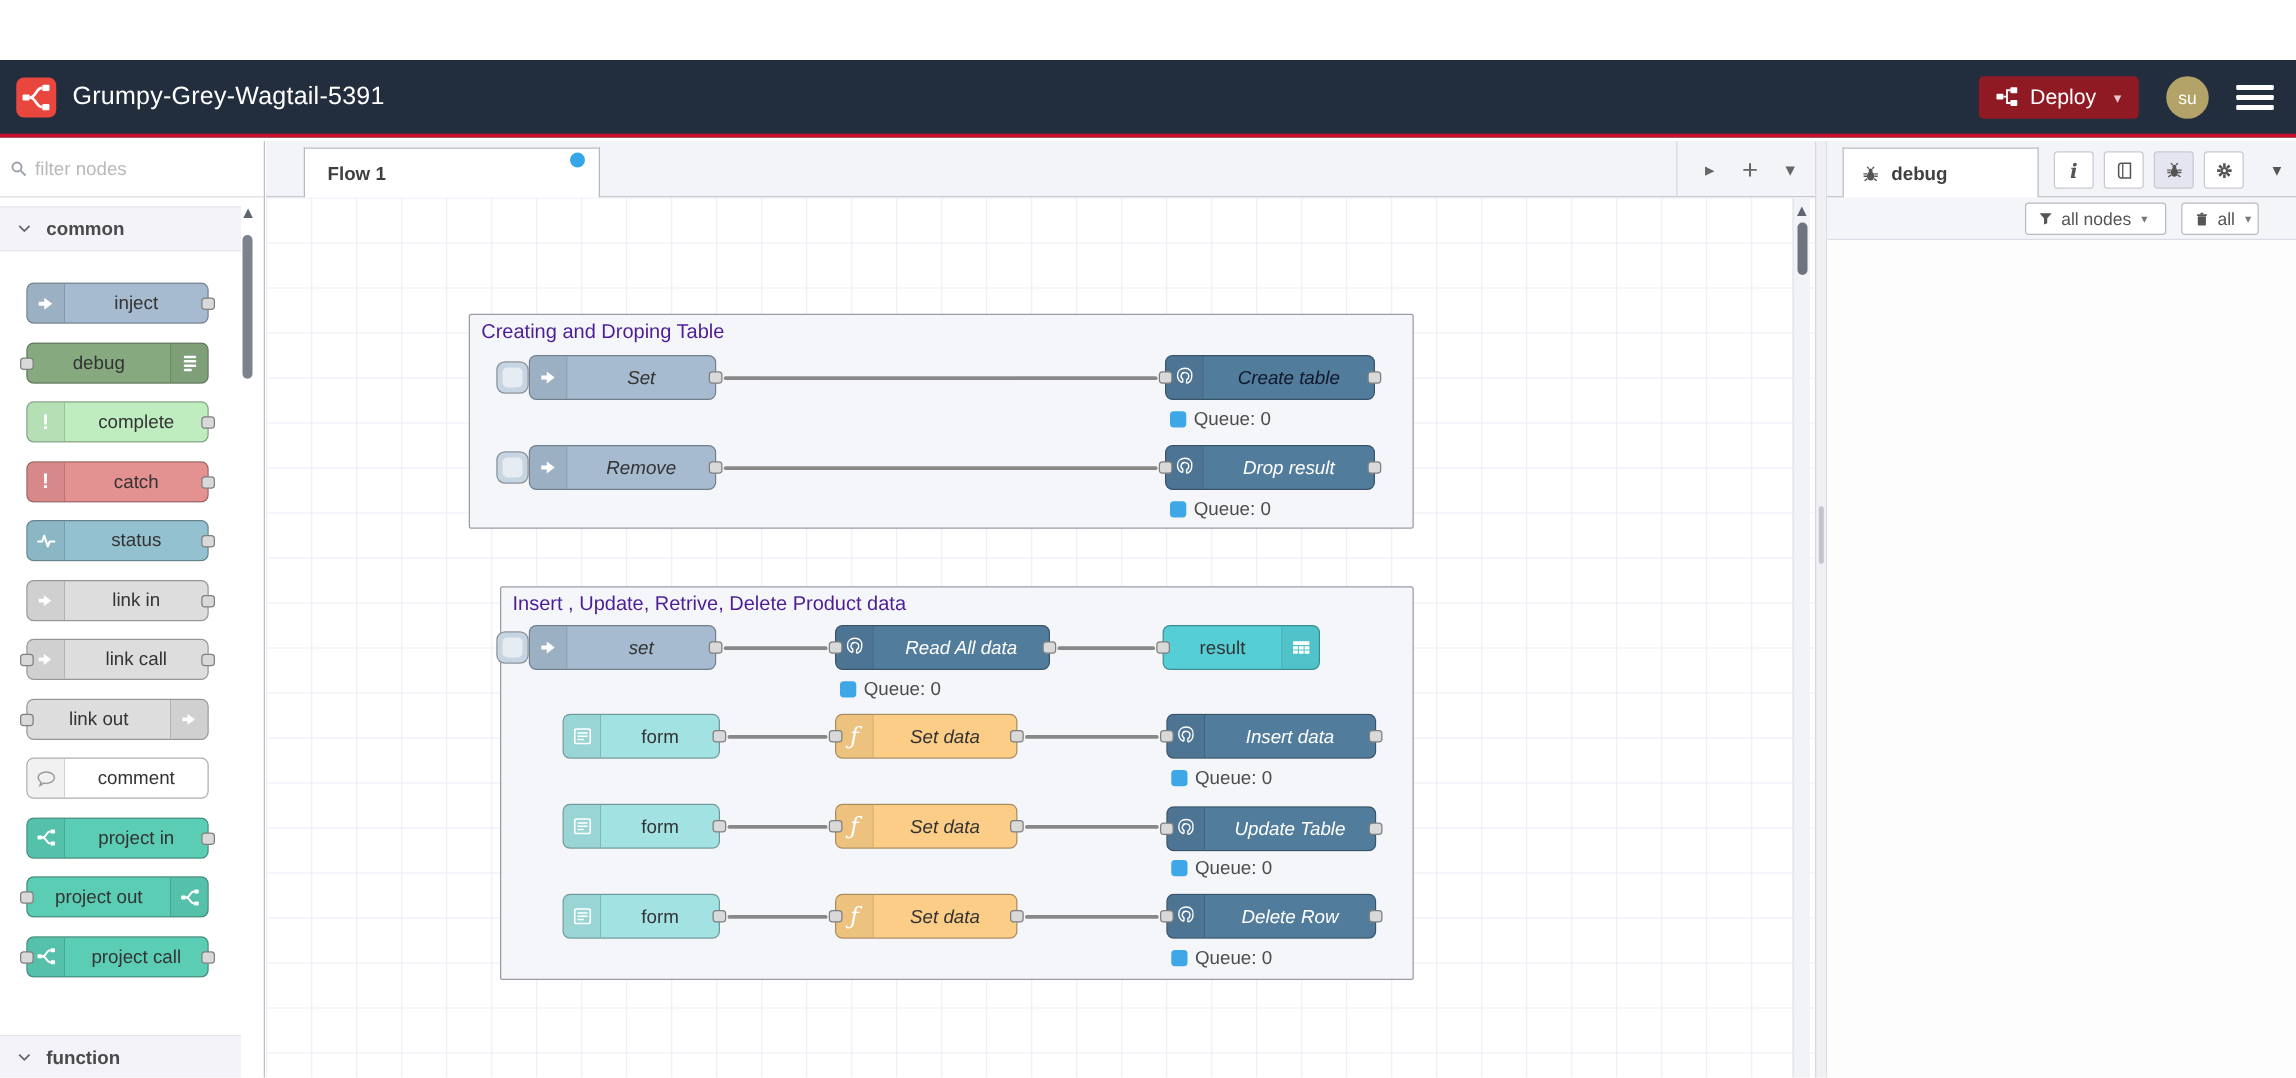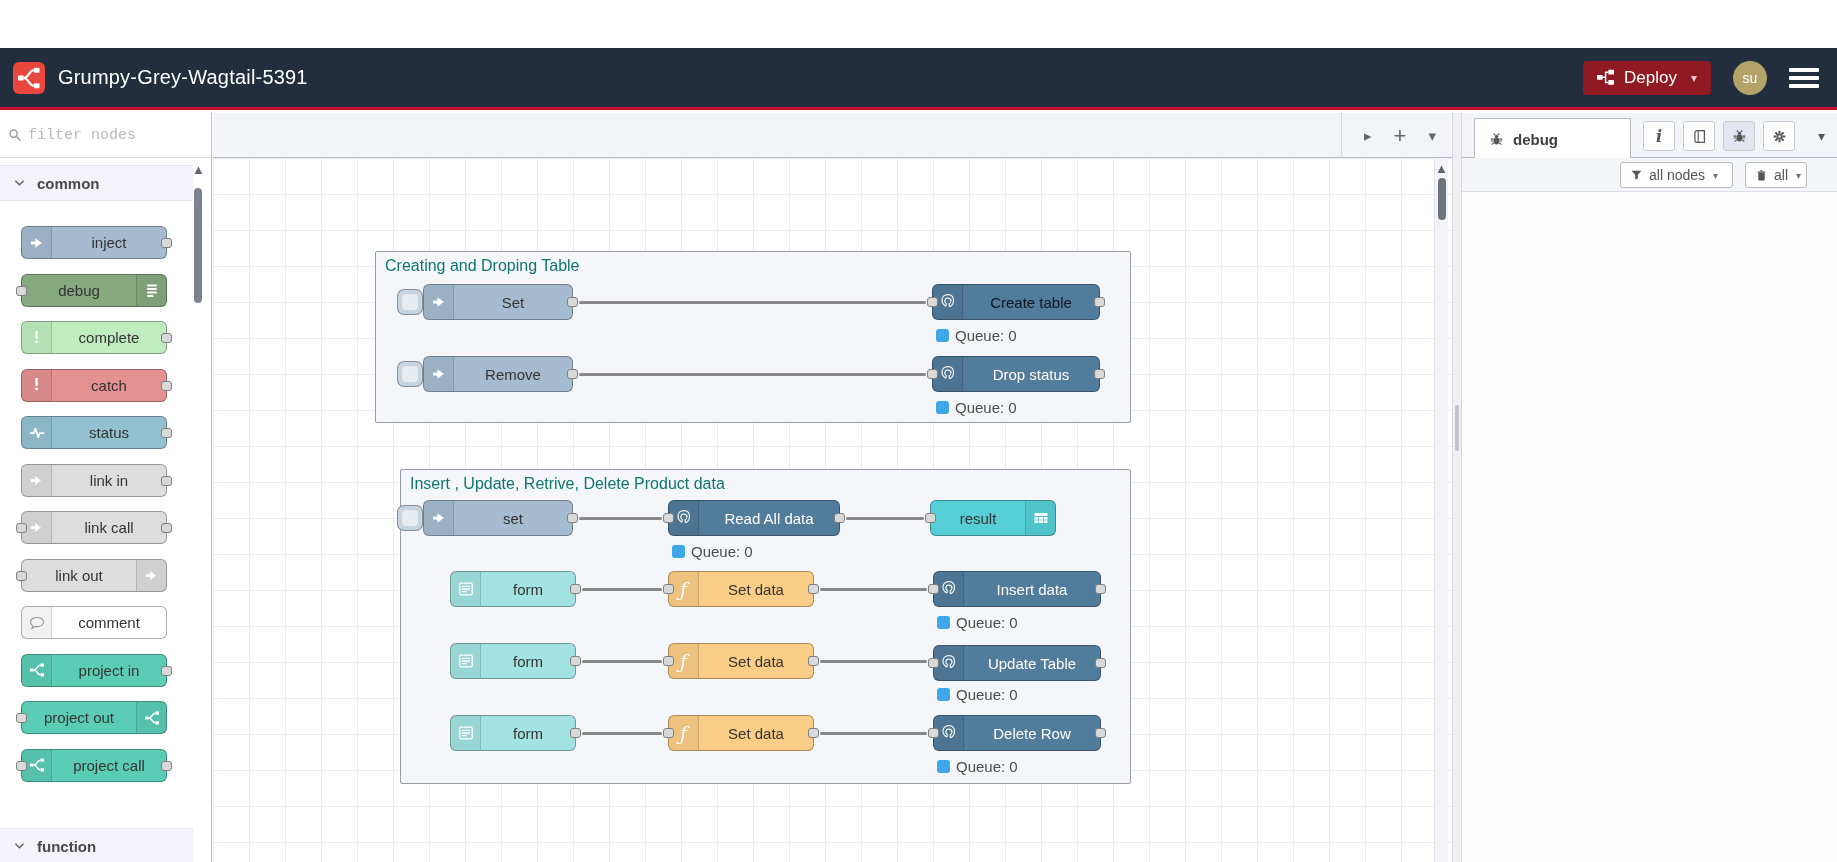--- a/index.html
+++ b/index.html
@@ -25,21 +25,21 @@
   #hamburger span { display:block; height:4px; background:#fff; border-radius:1px; }
 
   
   #main { position:absolute; left:0; top:65px; width:1837px; height:797px; }
 
   
   #palette { position:absolute; left:0; top:0; width:212px; height:797px; background:#fff;
     border-right:1px solid #bfc0c7; }
   #palette-search { height:45px; border-bottom:1px solid #ddd; display:flex; align-items:center; padding:0 8px; }
   #palette-search input { border:none; outline:none; font-size:15px; margin-left:6px; width:150px;
-    font-family:Liberation Mono, monospace; color:#555; background:transparent; }
+    font-family:Liberation Sans, sans-serif; color:#555; background:transparent; }
   #palette-search input::placeholder { color:#b9b9b9; }
   #palette-scroll { position:absolute; left:0; top:45px; width:193px; bottom:0; overflow:hidden; padding-top:7px; }
   .pal-cat { height:36px; background:#f3f3f9; border-top:1px solid #e6e6ee; border-bottom:1px solid #e6e6ee;
     display:flex; align-items:center; padding-left:14px; gap:12px; cursor:pointer; }
   .pal-cat .cat-label { font-size:15px; font-weight:bold; color:#4a4a4a; }
   .pal-items { padding:25px 0 32px 0; }
   .pal-node { position:relative; width:146px; height:33px; margin:0 0 14.5px 21px; border-radius:6px;
     border:1px solid rgba(0,0,0,.32); display:flex; align-items:stretch; font-size:15px; color:#333; cursor:grab; }
   .pal-node .nlabel { flex:1; display:flex; align-items:center; justify-content:center; padding:0 6px;text-align:center; }
   
@@ -71,27 +71,27 @@
   #tab-controls { position:absolute; right:16px; top:0; height:45px; display:flex; align-items:center; gap:22px;
     color:#666; border-left:1px solid #d4d5dc; padding-left:22px; }
   #tab-controls span { cursor:pointer; font-size:15px; }
   #tab-add { font-size:22px !important; line-height:20px; }
 
   #canvas { position:absolute; left:0; top:45px; width:1239px; height:752px; background:#fff; overflow:hidden; cursor:default;
     background-image:linear-gradient(to right, var(--grid) 1px, transparent 1px),
                      linear-gradient(to bottom, var(--grid) 1px, transparent 1px);
     background-size:36px 36px; }
   .group { position:absolute; background:#f5f6fa; border:1px solid #9b9ba6; border-radius:2px; }
-  .group-title { position:absolute; left:9px; top:5px; font-size:16px; color:#0f766e; white-space:nowrap; }
+  .group-title { position:absolute; left:9px; top:5px; font-size:16px; color:#4c1d95; white-space:nowrap; }
   .wire { position:absolute; height:3px; background:var(--wire); border-radius:2px; }
   .cnode { position:absolute; height:36px; border:1px solid rgba(0,0,0,.32); border-radius:6px;
     display:flex; align-items:stretch; font-size:15px; cursor:move; }
   .cnode .nlabel { flex:1; display:flex; align-items:center; justify-content:center; padding:0 8px; white-space:nowrap; }
   .cnode .port { top:12px; }
-  .cnode.italic .nlabel { }
+  .cnode.italic .nlabel { font-style:italic; }
   .inject-btn { position:absolute; left:-27px; top:4px; width:26px; height:26px; border-radius:7px;
     background:#c7d4e1; border:1px solid rgba(0,0,0,.32); cursor:pointer; }
   .inject-btn::after { content:""; position:absolute; left:4px; top:4px; right:4px; bottom:4px;
     border-radius:4px; background:rgba(255,255,255,.55); }
   .nstatus { position:absolute; display:flex; align-items:center; gap:6px; }
   .nstatus .sdot { width:13px; height:13px; border-radius:3px; background:var(--status-blue); }
   .nstatus .stxt { font-size:15px; color:#4c4c4c; }
 
   
   #vrail { position:absolute; right:4px; top:0; width:14px; height:732px; background:#f2f3f6; border-left:1px solid #e2e3e9; }
@@ -356,20 +356,24 @@
         </div>
       <div id="pal-rail">
         <span class="rail-arrow">▲</span>
         <div id="pal-thumb"></div>
         <span class="rail-arrow" id="pal-down">▼</span>
       </div>
     </div>
 
     <div id="workspace">
       <div id="tabbar">
+        <div id="flow-tab">
+          <span class="tab-label">Flow 1</span>
+          <span id="flow-dot"></span>
+        </div>
         <div id="tab-controls">
           <span>▸</span>
           <span id="tab-add">+</span>
           <span>▾</span>
         </div>
       </div>
 
       <div id="canvas">
 
         <div id="vrail">
@@ -441,21 +445,21 @@
           </div>
           <div class="cnode italic" style="left: 719px; top: 198px; width: 168px; background: rgb(82, 124, 156); color: rgb(255, 255, 255);">
             <span class="iblock ib-left">
               <span class="nicon">
                 <svg viewBox="0 0 18 18" width="18" height="18">
                   <path d="M9 1.6C5.2 1.6 3 4 3 7.1c0 2.6 1.4 4.6 3.2 5.6.5.3 1 0 1-.5v-1.9C6 9.6 5.5 8.3 6 7c.5-1.4 2-2.2 3.4-1.9 1.7.3 2.7 1.7 2.6 3.2-.1 1.1-.7 2-1.7 2.5v2.1c0 .5.5.8 1 .5 1.8-1 3.1-3 3.1-5.6C14.9 4 12.8 1.6 9 1.6z" fill="none" stroke="#fff" stroke-width="1.1"></path>
                   <circle cx="7.2" cy="5.4" r="0.7" fill="#fff"></circle>
                 </svg>
               </span>
             </span>
-            <span class="nlabel">Drop status</span>
+            <span class="nlabel">Drop result</span>
             <span class="port pleft"></span>
             <span class="port pright"></span>
           </div>
           <div class="nstatus" style="left: 723px; top: 241px;">
             <span class="sdot"></span>
             <span class="stxt">Queue: 0</span>
           </div>
           <div class="cnode italic" style="left: 210px; top: 342px; width: 150px; background: rgb(166, 187, 207); color: rgb(51, 51, 51);">
             <span class="inject-btn"></span>
             <span class="iblock ib-left">

